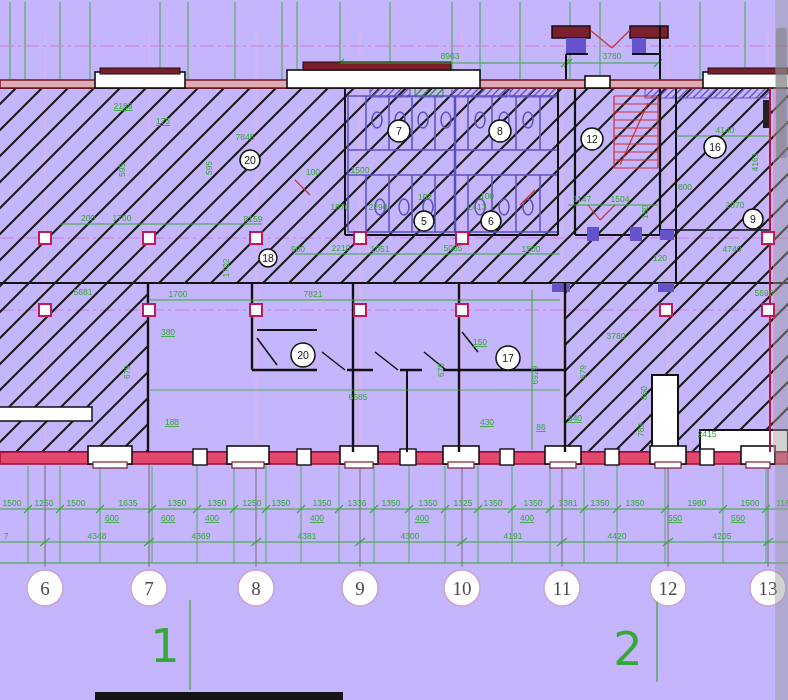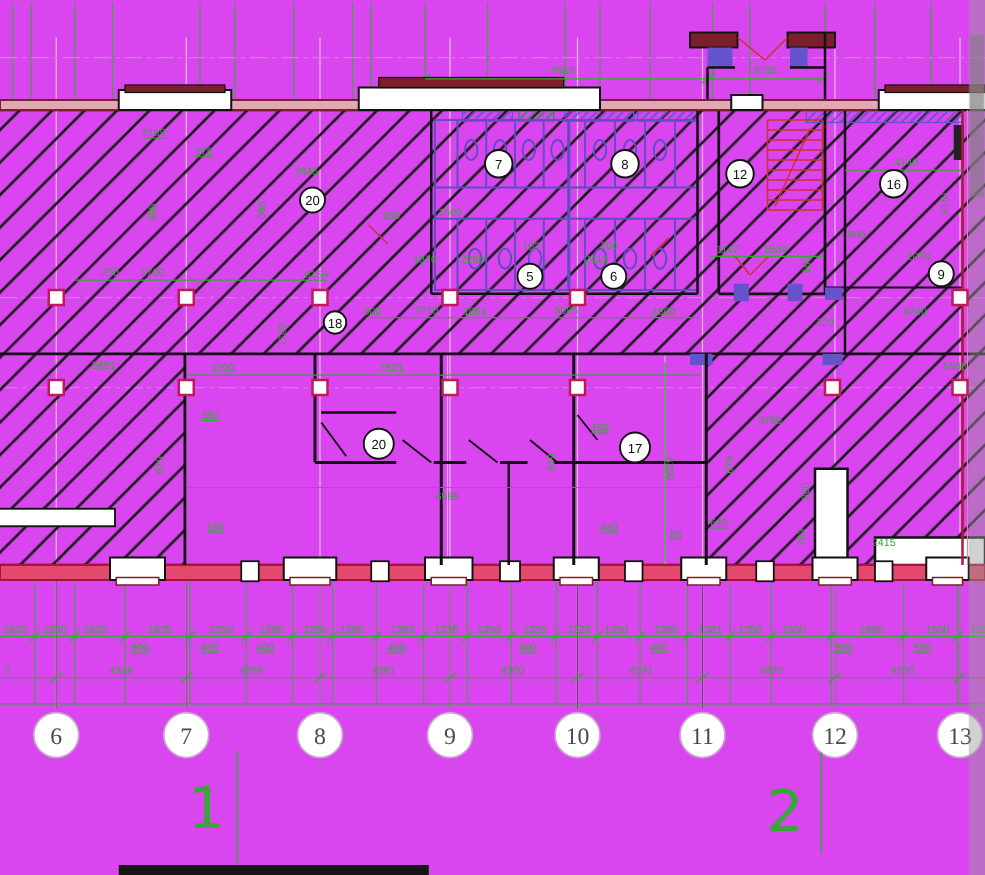--- a/index.html
+++ b/index.html
@@ -1,16 +1,16 @@
 <!DOCTYPE html>
 <html><head>
 <meta charset="utf-8">
 <style>
   html,body{margin:0;padding:0;background:#fff;}
-  .viewer{position:relative;width:788px;height:700px;background:#d946ef;overflow:hidden;
+  .viewer{position:relative;width:788px;height:700px;background:#c4b5fd;overflow:hidden;
           font-family:"Liberation Sans",sans-serif;}
   svg{display:block}
   .dg{font:8.5px "Liberation Sans",sans-serif;fill:#35a835;}
   .dgu{text-decoration:underline;}
   .mid{text-anchor:middle;}
   .circ-num{font:10.5px "Liberation Sans",sans-serif;fill:#111;text-anchor:middle;}
   .bubble-num{font:19px "Liberation Serif",serif;fill:#4a4a4a;text-anchor:middle;}
   .zone-num{font:46px "DejaVu Sans",sans-serif;fill:#35a835;text-anchor:middle;}
 </style>
 </head>

